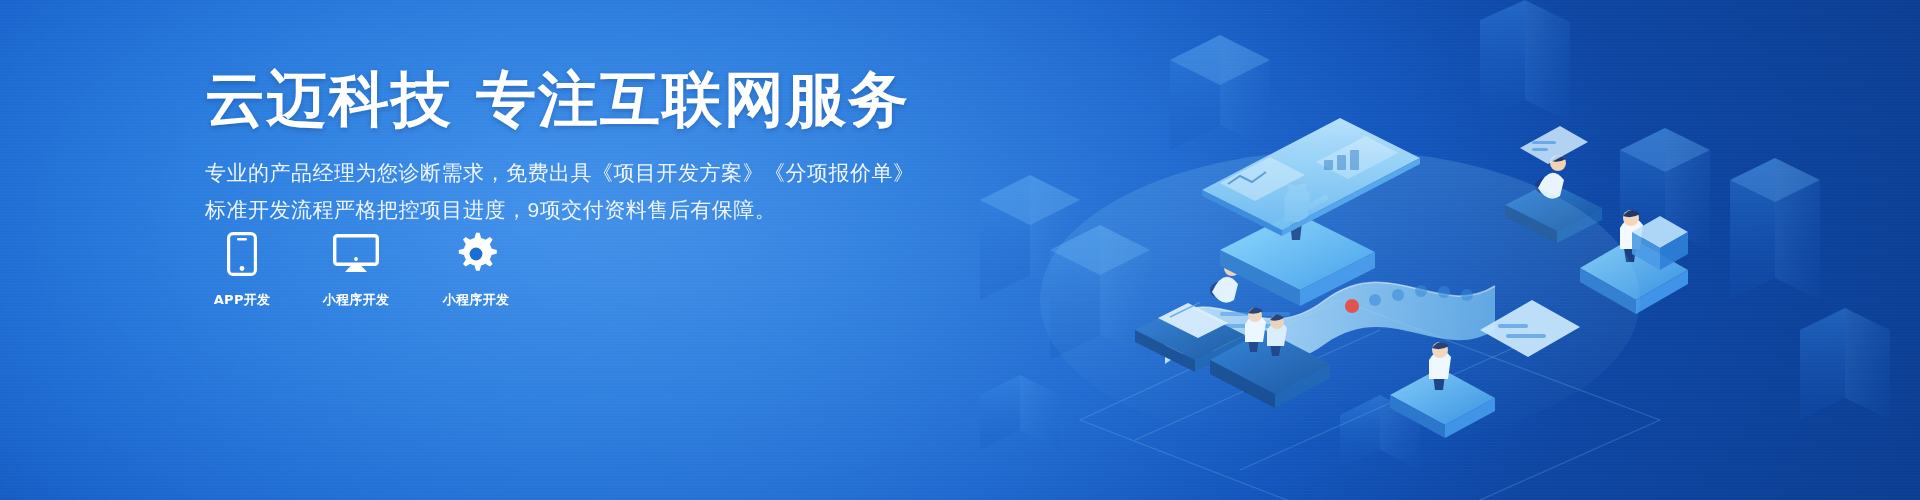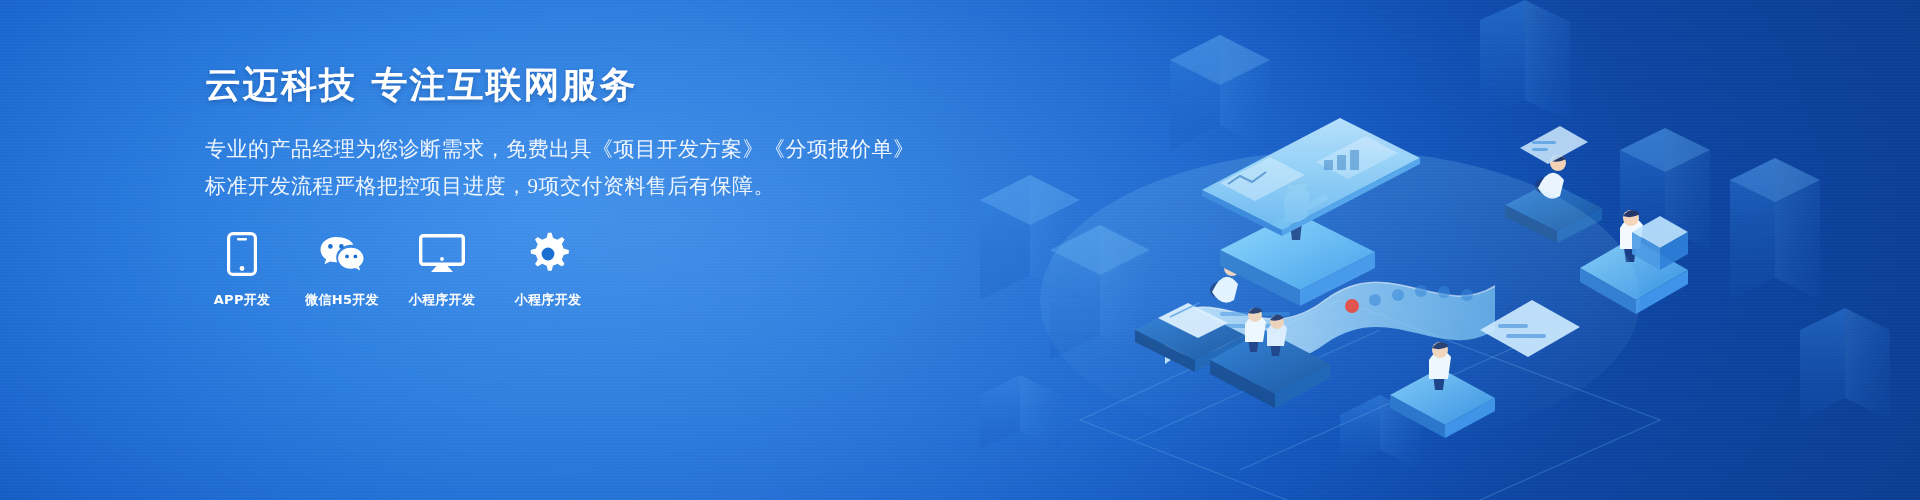--- a/index.html
+++ b/index.html
@@ -32,46 +32,46 @@
 
   
   .content {
     position:absolute;
     left:205px; top:62px;
     width:740px;
     z-index:6;
   }
   .headline {
     font-family:"DejaVu Sans","Liberation Sans",sans-serif;
-    font-size:36px;
+    font-size:60px;
     font-weight:bold;
     color:#ffffff;
     letter-spacing:2px;
     line-height:1.25;
     white-space:nowrap;
     text-shadow:0 2px 5px rgba(0,28,80,0.25);
   }
   .subtitle {
-    margin-top:24px;
-    font-family:Liberation Serif, serif;
+    margin-top:18px;
+    font-family:Liberation Sans, sans-serif;
     font-size:21px;
     color:#eef5ff;
     line-height:1.75;
     letter-spacing:0.5px;
     white-space:nowrap;
   }
   .subtitle div { white-space:nowrap; }
 
   
   .icons {
     position:absolute;
     left:205px; top:230px;
     display:flex;
     align-items:flex-start;
-    gap:26px;
+    gap:40px;
     z-index:6;
   }
   .icon-item {
     width:74px;
     display:flex;
     flex-direction:column;
     align-items:center;
   }
   .icon-box {
     height:48px;
@@ -342,38 +342,20 @@
         <svg width="30" height="44" viewBox="0 0 30 44">
           <rect x="1.6" y="1.6" width="26.8" height="40.8" rx="4.5" ry="4.5" fill="none" stroke="#ffffff" stroke-width="3.2"></rect>
           <rect x="10" y="6" width="10" height="2.6" rx="1.3" fill="#ffffff"></rect>
           <circle cx="15" cy="36.5" r="2.4" fill="#ffffff"></circle>
         </svg>
       </div>
       <div class="icon-label">APP开发</div>
     </div>
 
 
-    <div class="icon-item">
-      <div class="icon-box">
-        <svg width="46" height="42" viewBox="0 0 46 42">
-          <path d="M 17 4 C 8.2 4 1.5 9.7 1.5 16.6 c 0 3.9 2.2 7.4 5.6 9.7 l -1.6 5 l 5.6 -2.9
-                   c 1.8 0.5 3.8 0.8 5.9 0.8 c 0.4 0 0.8 0 1.2 -0.03
-                   C 17.5 27.6 17.2 26 17.2 24.4 c 0 -7 7 -12.6 15.6 -12.6 c 0.5 0 1 0.02 1.5 0.06
-                   C 32.7 7.2 25.6 4 17 4 Z" fill="#ffffff"></path>
-          <circle cx="11.4" cy="13.4" r="2.3" fill="#1b6fd0"></circle>
-          <circle cx="22.4" cy="13.4" r="2.3" fill="#1b6fd0"></circle>
-          <path d="M 44.5 25.3 c 0 -5.8 -5.7 -10.5 -12.7 -10.5 c -7 0 -12.7 4.7 -12.7 10.5
-                   c 0 5.8 5.7 10.5 12.7 10.5 c 1.6 0 3.2 -0.25 4.6 -0.7 l 4.8 2.5 l -1.3 -4.2
-                   c 2.8 -1.9 4.6 -4.8 4.6 -8.1 Z" fill="#ffffff"></path>
-          <circle cx="28" cy="23.4" r="1.9" fill="#1b6fd0"></circle>
-          <circle cx="36.4" cy="23.4" r="1.9" fill="#1b6fd0"></circle>
-        </svg>
-      </div>
-      <div class="icon-label">微信H5开发</div>
-    </div>
 
     <div class="icon-item">
       <div class="icon-box">
         <svg width="46" height="40" viewBox="0 0 46 40">
           <rect x="1.7" y="1.7" width="42.6" height="28.6" rx="2.5" fill="none" stroke="#ffffff" stroke-width="3.4"></rect>
           <circle cx="23" cy="25" r="1.9" fill="#ffffff"></circle>
           <path d="M 12 38 L 34 38 L 28 31.5 L 18 31.5 Z" fill="#ffffff"></path>
         </svg>
       </div>
       <div class="icon-label">小程序开发</div>

